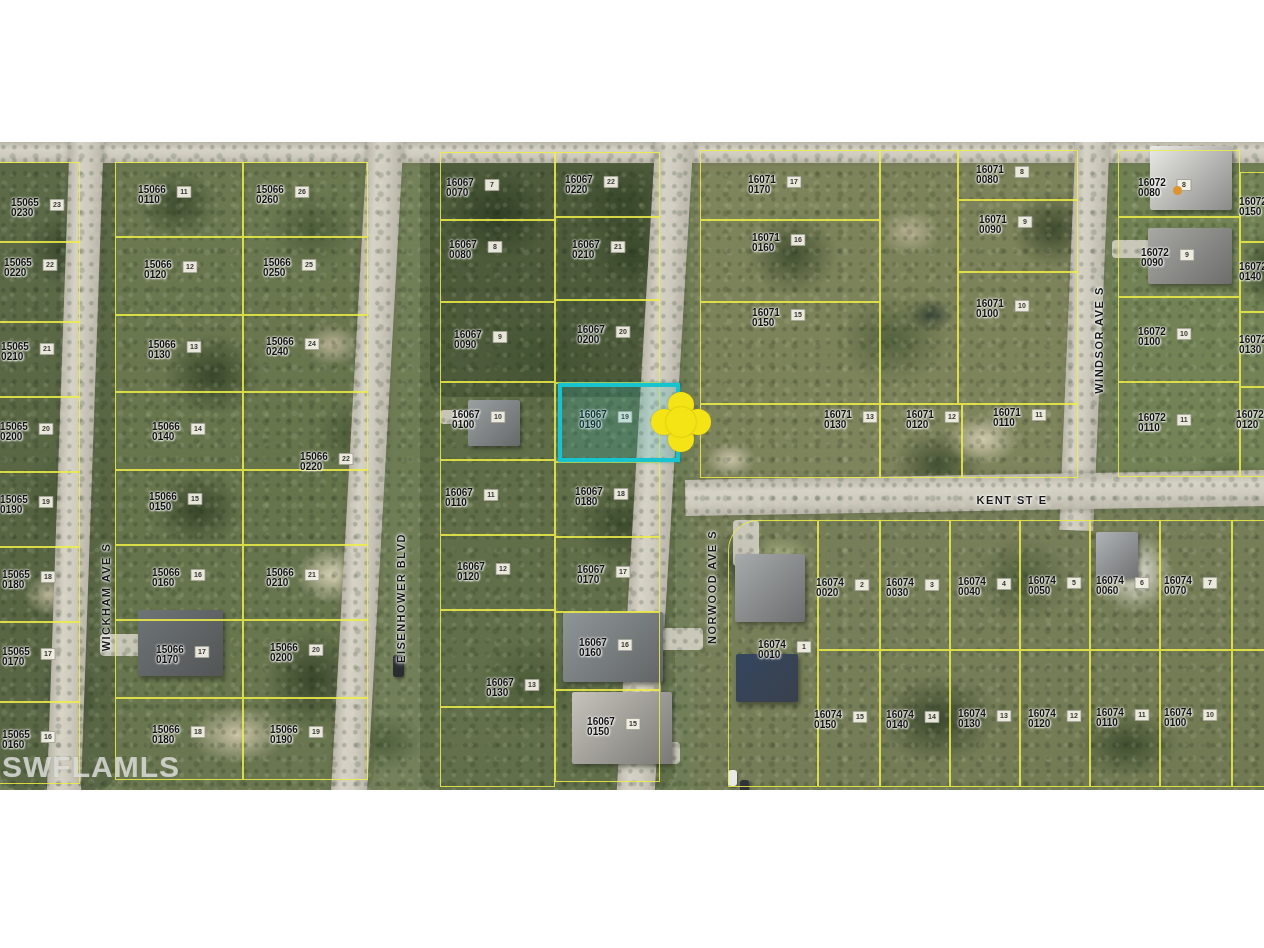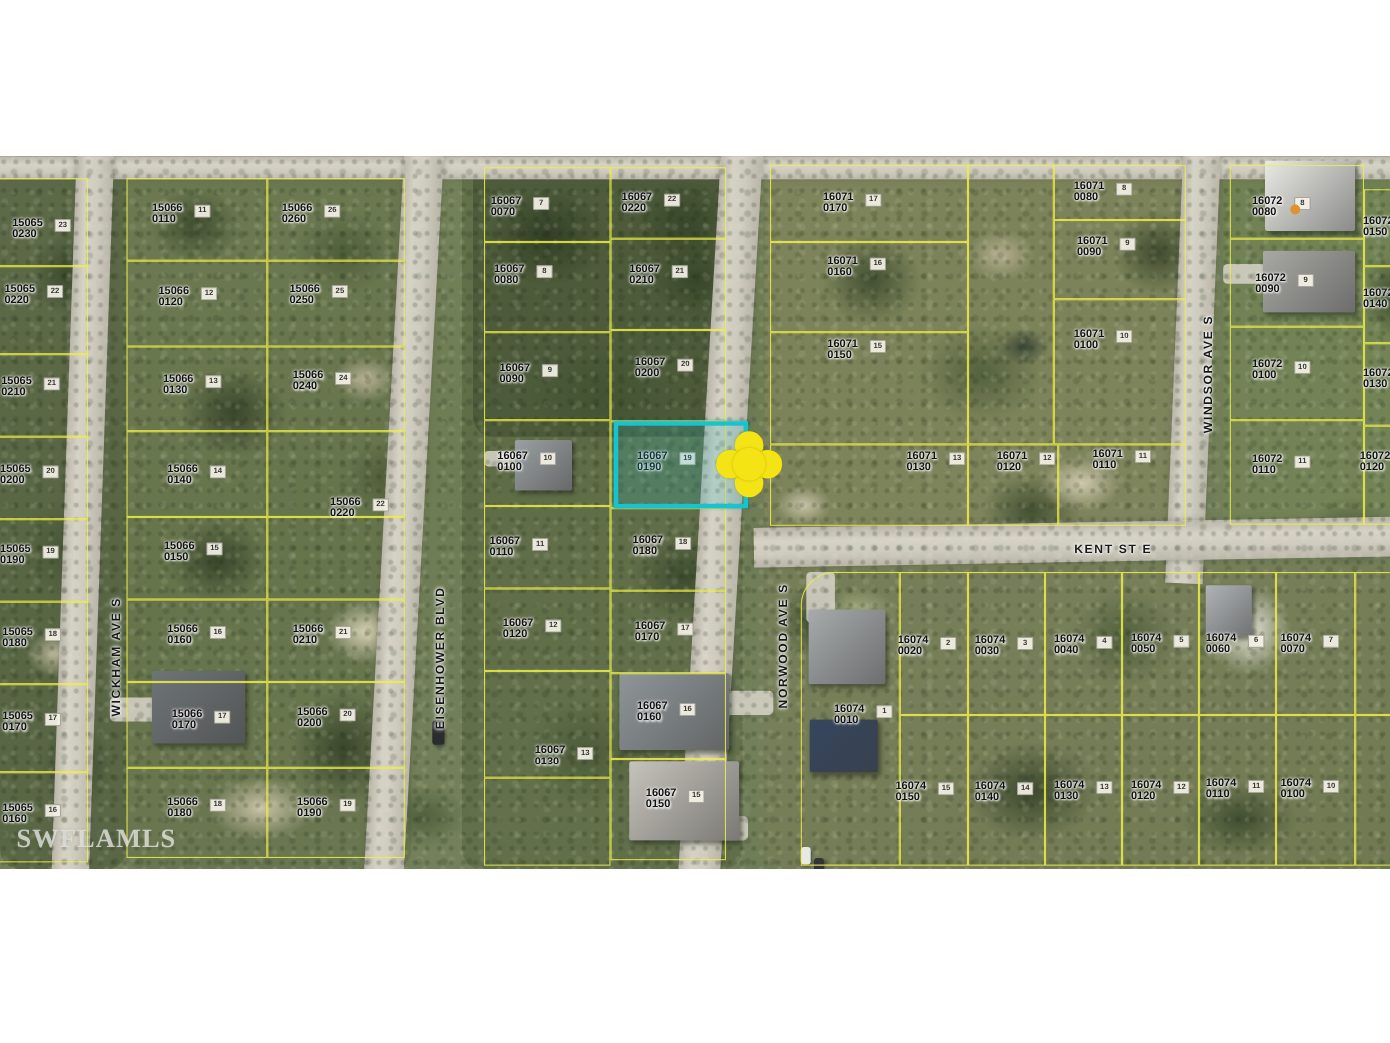--- a/index.html
+++ b/index.html
@@ -28,23 +28,23 @@
         color:#333;font-size:7px;line-height:10px;font-weight:bold;text-align:center;}
   .street-label{position:absolute;transform:translate(-50%,-50%);color:#181818;font-size:11px;
         font-weight:bold;letter-spacing:1.5px;white-space:nowrap;
         text-shadow:0 0 3px rgba(255,255,255,.95),0 0 5px rgba(255,255,255,.9),0 0 2px rgba(255,255,255,1);}
   .street-label.vert{transform:translate(-50%,-50%) rotate(-90deg);}
   .hl-box{position:absolute;box-sizing:border-box;}
   .marker{position:absolute;transform:translate(-50%,-50%);width:46px;height:46px;}
   .petal{position:absolute;border-radius:50%;}
   .bld{position:absolute;}
   .car{position:absolute;border-radius:3px;}
-  .watermark{position:absolute;left:2px;top:750px;font-size:24px;font-weight:bold;
+  .watermark{position:absolute;left:2px;top:750px;font-size:30px;font-weight:bold;
         letter-spacing:1px;color:rgba(228,230,224,.78);
-        text-shadow:0 0 2px rgba(120,125,115,.35);font-family:Liberation Serif, serif;margin-left:13px;}
+        text-shadow:0 0 2px rgba(120,125,115,.35);font-family:Liberation Sans, sans-serif;}
 </style>
 </head>
 <body>
 
 <div class="page">
   <div class="map" id="map">
     <div id="terrain">
         <div class="tint" style="left: 0px; top: 0px; width: 115px; height: 648px; background: rgba(62, 76, 48, 0.45);"></div>
         <div class="tint" style="left: 112px; top: 0px; width: 262px; height: 648px; background: rgba(86, 98, 60, 0.3);"></div>
         <div class="tint" style="left: 420px; top: 0px; width: 255px; height: 648px; background: rgba(70, 84, 50, 0.35);"></div>

